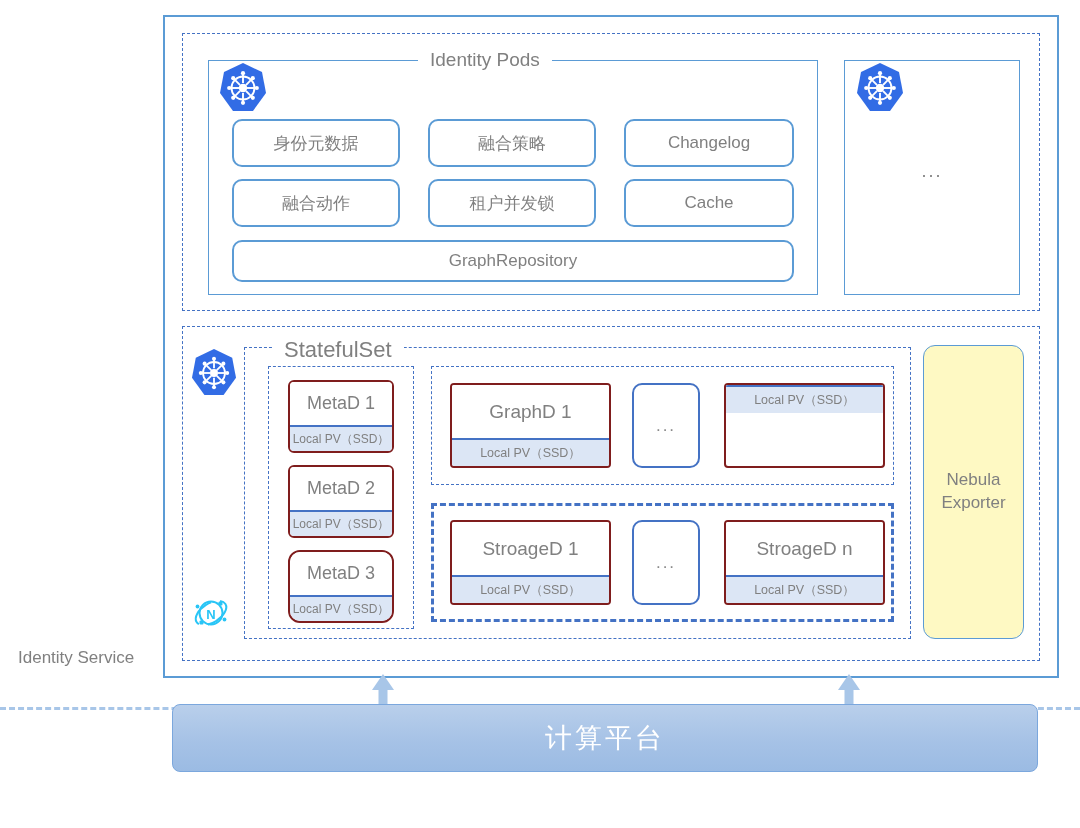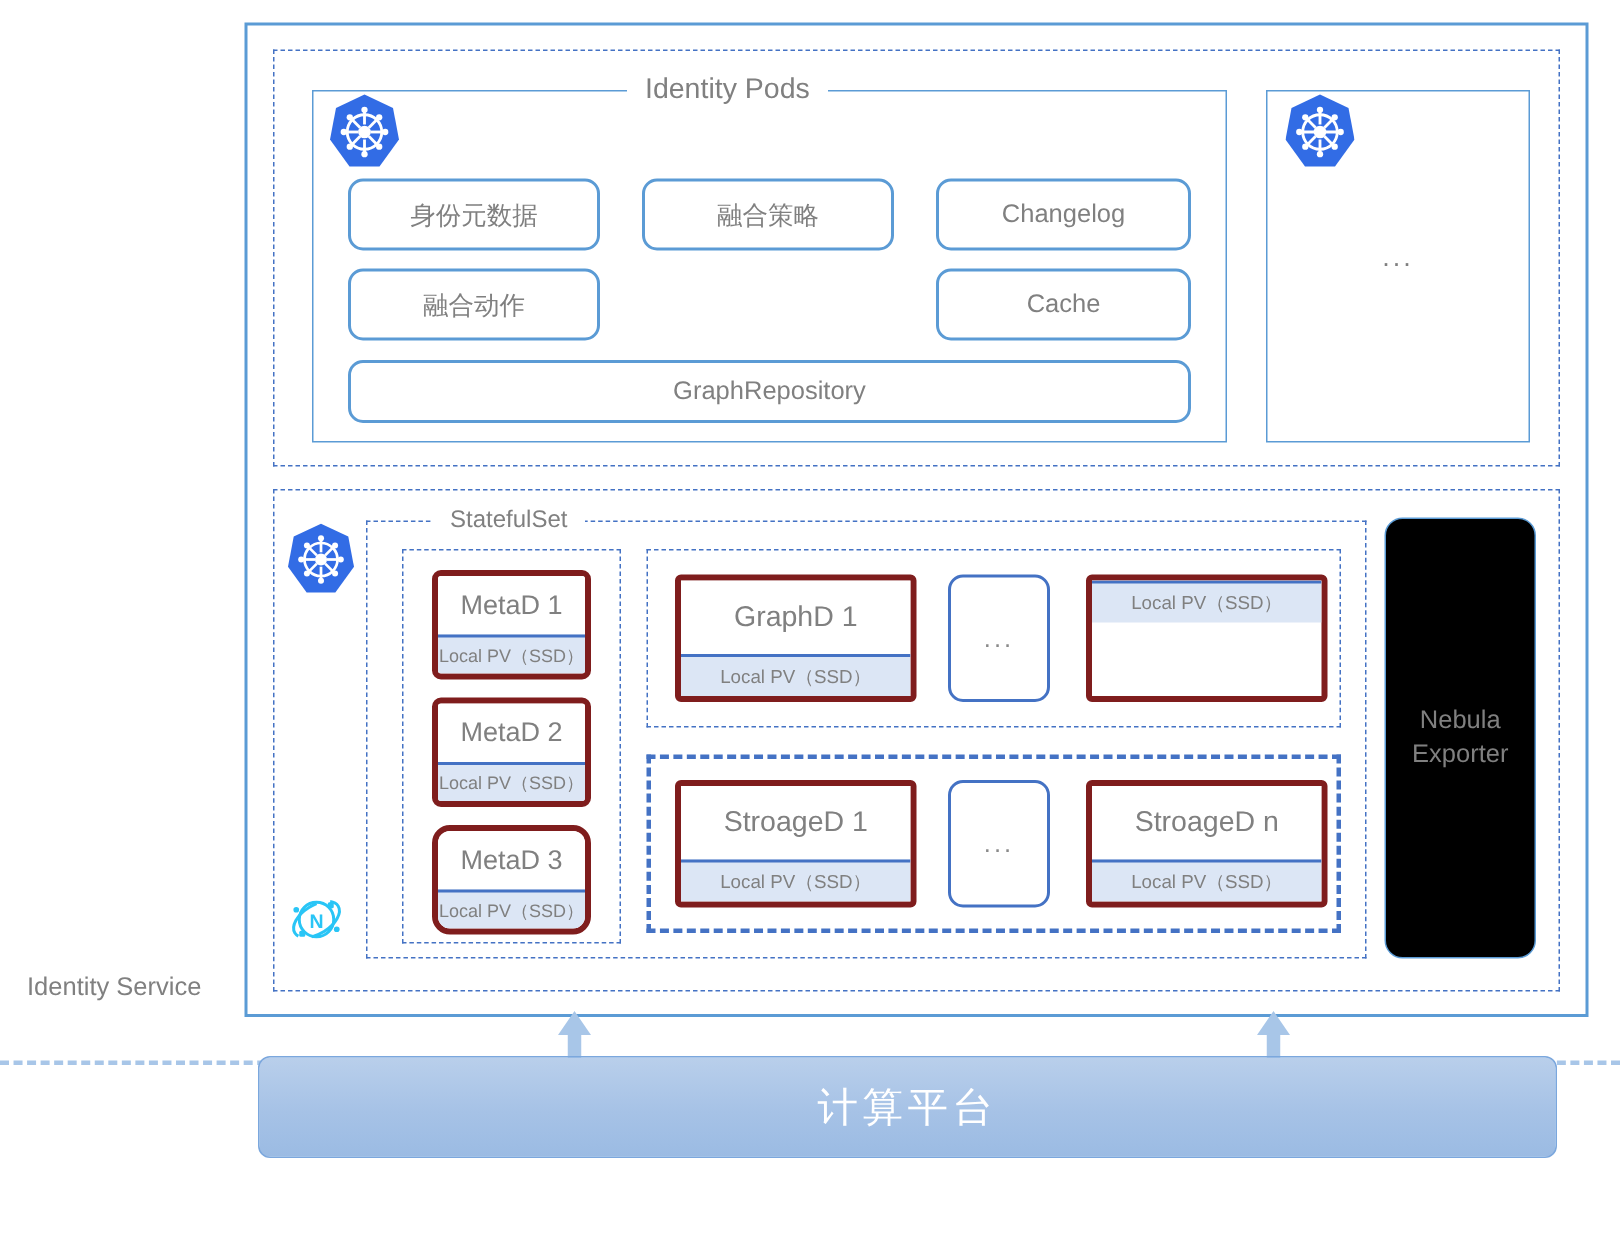--- a/index.html
+++ b/index.html
@@ -66,21 +66,21 @@
     background:#ffffff;
     display:flex;
     align-items:center;
     justify-content:center;
     color:#808080;
     font-size:17px;
   }
 
   
   .node{
-    border:4px solid #7f1d1d;
+    border:2px solid #7f1d1d;
     background:#ffffff;
     display:flex;
     flex-direction:column;
     overflow:hidden;
   }
   .node .node-title{
     flex:1 1 auto;
     display:flex;
     align-items:center;
     justify-content:center;
@@ -107,21 +107,21 @@
     justify-content:center;
     color:#8a8a8a;
     font-size:17px;
     letter-spacing:2px;
   }
 
   
   .exporter{
     border:1.8px solid #5b9bd5;
     border-radius:12px;
-    background:#000000;
+    background:#fef9c3;
     display:flex;
     align-items:center;
     justify-content:center;
     text-align:center;
     color:#808080;
     font-size:17px;
     line-height:1.35;
     white-space:pre-line;
   }
 
@@ -199,20 +199,21 @@
         <circle cx="13.2" cy="35.8" r="2.1"></circle>
       </g>
     </svg>
   </div>
 
   <div class="abs pill" style="left:232px;top:119px;width:168px;height:48px;">身份元数据</div>
   <div class="abs pill" style="left:428px;top:119px;width:168px;height:48px;">融合策略</div>
   <div class="abs pill" style="left:232px;top:179px;width:168px;height:48px;">融合动作</div>
 
   <div class="abs pill" style="left:624px;top:119px;width:170px;height:48px;">Changelog</div>
+  <div class="abs pill" style="left:428px;top:179px;width:168px;height:48px;">租户并发锁</div>
   <div class="abs pill" style="left:232px;top:240px;width:562px;height:42px;">GraphRepository</div>
 
   <div class="abs pill" style="left:624px;top:179px;width:170px;height:48px;">Cache</div>
 
   <div class="abs pod-empty" style="left:844px;top:60px;width:176px;height:235px;"></div>
   <div class="abs" style="left:857px;top:62px;width:46px;height:52px;">
     <svg class="icon" viewBox="0 0 46 52" width="46" height="52" aria-hidden="true">
       <polygon points="23,1 42,10 46,31 33,49 13,49 0,31 4,10" fill="#326ce5"></polygon>
       <g fill="none" stroke="#ffffff" stroke-width="1.9">
         <circle cx="23" cy="26" r="11.5"></circle>
@@ -280,21 +281,21 @@
       <g fill="#29c5f6">
         <rect x="31.5" y="12.5" width="4" height="4" rx="1"></rect>
         <rect x="12.5" y="31.5" width="4" height="4" rx="1"></rect>
         <circle cx="37.5" cy="30.5" r="1.9"></circle>
         <circle cx="10.5" cy="17.5" r="1.9"></circle>
       </g>
     </svg>
   </div>
 
   <div class="abs dash-thin" style="left:244px;top:347px;width:667px;height:292px;"></div>
-  <div class="legend" style="left:288px;top:339px;font-size:16px;">StatefulSet</div>
+  <div class="legend" style="left:272px;top:339px;font-size:22px;">StatefulSet</div>
 
   <div class="abs dash-thin" style="left:268px;top:366px;width:146px;height:263px;"></div>
 
   <div class="abs node" style="left:288px;top:380px;width:106px;height:73px;border-radius:6px;">
     <div class="node-title" style="font-size:18px;">MetaD 1</div>
     <div class="node-pv" style="height:24px;font-size:12px;">Local PV（SSD）</div>
   </div>
 
   <div class="abs node" style="left:288px;top:465px;width:106px;height:73px;border-radius:6px;">
     <div class="node-title" style="font-size:18px;">MetaD 2</div>

